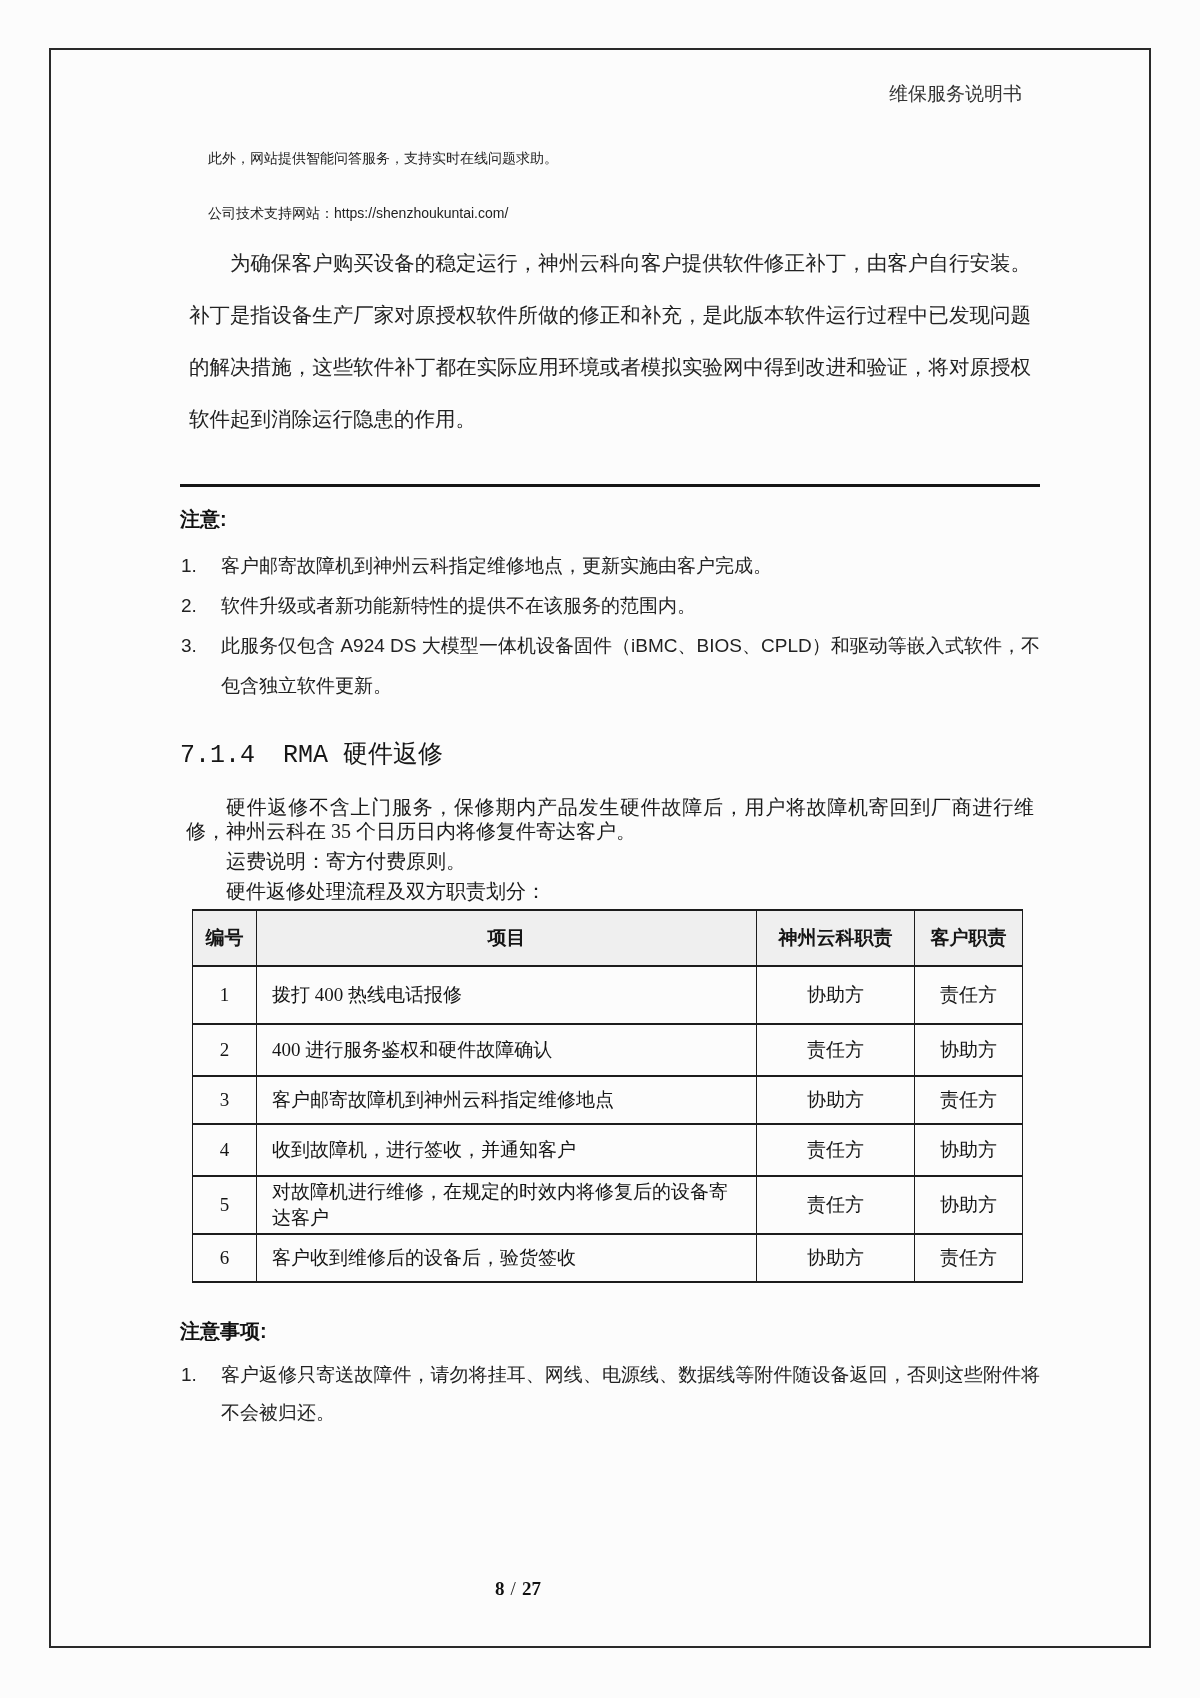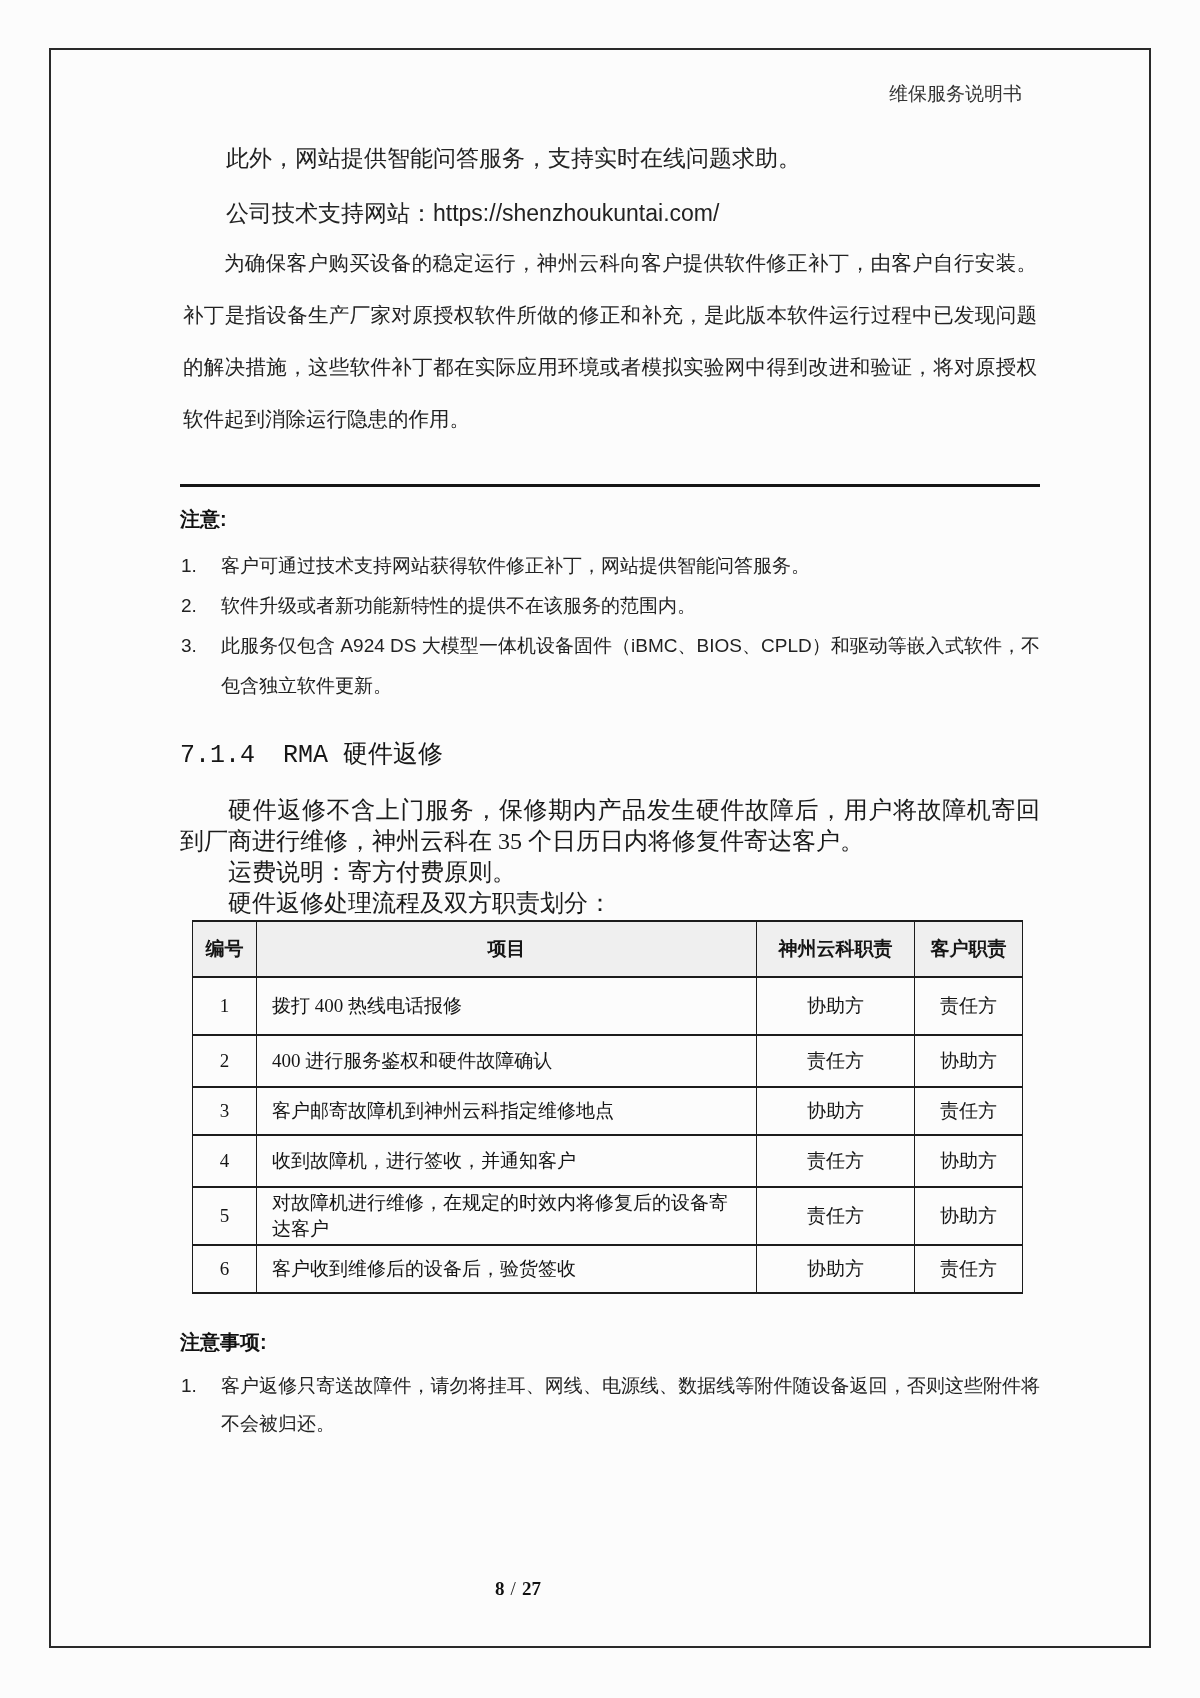--- a/index.html
+++ b/index.html
@@ -21,33 +21,33 @@
     position:absolute;left:180px;top:82px;width:860px;
   }
   .doc-header{
     text-align:right;
     padding-right:18px;
     font-family:"Liberation Serif","DejaVu Serif",serif;
     font-size:19px;line-height:24px;color:#333;
   }
   .p-intro{
     margin:0;margin-top:38px;
-    font-size:23px;line-height:28px;
+    font-size:14px;line-height:28px;
     text-indent:2em;
     color:#222;
   }
   .p-intro.second{margin-top:27px;}
   .heading{
     margin:0;margin-top:38px;
     font-size:25px;line-height:36px;font-weight:400;color:#161616;
   }
   .heading .h-num{display:inline-block;margin-right:28px;}
   .heading.h714{margin-top:32px;font-family:Liberation Mono, monospace;}
   .body-justified{
-    margin:3px;margin-top:10px;
+    margin:9px;margin-top:10px;
     font-size:20.5px;line-height:52px;
     text-align:justify;text-indent:2em;color:#222;
   }
   .rule{
     margin-top:39px;height:3px;background:#161616;
   }
   .note-label{
     margin-top:18px;
     font-size:20px;line-height:28px;font-weight:700;color:#111;
   }
@@ -55,23 +55,23 @@
   .num-item{
     position:relative;
     padding-left:41px;
     font-size:19px;line-height:40px;
     text-align:justify;color:#222;
   }
   .num-item .num{
     position:absolute;left:1px;top:0;
   }
   .serif-para{
-    margin:0;margin-top:21px;
-    font-family:"Liberation Serif","DejaVu Serif",serif;
-    font-size:24px;line-height:31px;
+    margin:6px;margin-top:21px;
+    font-family:"Liberation Serif","DejaVu Serif",serif;
+    font-size:20px;line-height:24px;
     text-align:justify;text-indent:2em;color:#1a1a1a;
   }
   .serif-para.tight{margin-top:0;}
   .rma-table{
     margin-left:12px;margin-top:1px;
     width:830px;table-layout:fixed;
     border-collapse:collapse;
     font-family:"Liberation Serif","DejaVu Serif",serif;
     font-size:19px;color:#151515;border-radius:25px;
   }
@@ -125,21 +125,21 @@
     <p class="p-intro second">公司技术支持网站：https://shenzhoukuntai.com/</p>
 
 
     <p class="body-justified">为确保客户购买设备的稳定运行，神州云科向客户提供软件修正补丁，由客户自行安装。补丁是指设备生产厂家对原授权软件所做的修正和补充，是此版本软件运行过程中已发现问题的解决措施，这些软件补丁都在实际应用环境或者模拟实验网中得到改进和验证，将对原授权软件起到消除运行隐患的作用。</p>
 
     <div class="rule"></div>
 
     <div class="note-label">注意:</div>
 
     <div class="note-list">
-      <div class="num-item"><span class="num">1.</span><span>客户可通过技术支持网站获得软件修正补丁，网站提供智能问答服务。</span></div>
+      <div class="num-item"><span class="num">1.</span><span>客户邮寄故障机到神州云科指定维修地点，更新实施由客户完成。</span></div>
       <div class="num-item"><span class="num">2.</span><span>软件升级或者新功能新特性的提供不在该服务的范围内。</span></div>
       <div class="num-item"><span class="num">3.</span><span>此服务仅包含 A924 DS 大模型一体机设备固件（iBMC、BIOS、CPLD）和驱动等嵌入式软件，不包含独立软件更新。</span></div>
     </div>
 
     <h2 class="heading h714"><span class="h-num">7.1.4</span><span>RMA 硬件返修</span></h2>
 
     <p class="serif-para">硬件返修不含上门服务，保修期内产品发生硬件故障后，用户将故障机寄回到厂商进行维修，神州云科在 35 个日历日内将修复件寄达客户。</p>
     <p class="serif-para tight">运费说明：寄方付费原则。</p>
     <p class="serif-para tight">硬件返修处理流程及双方职责划分：</p>
 

